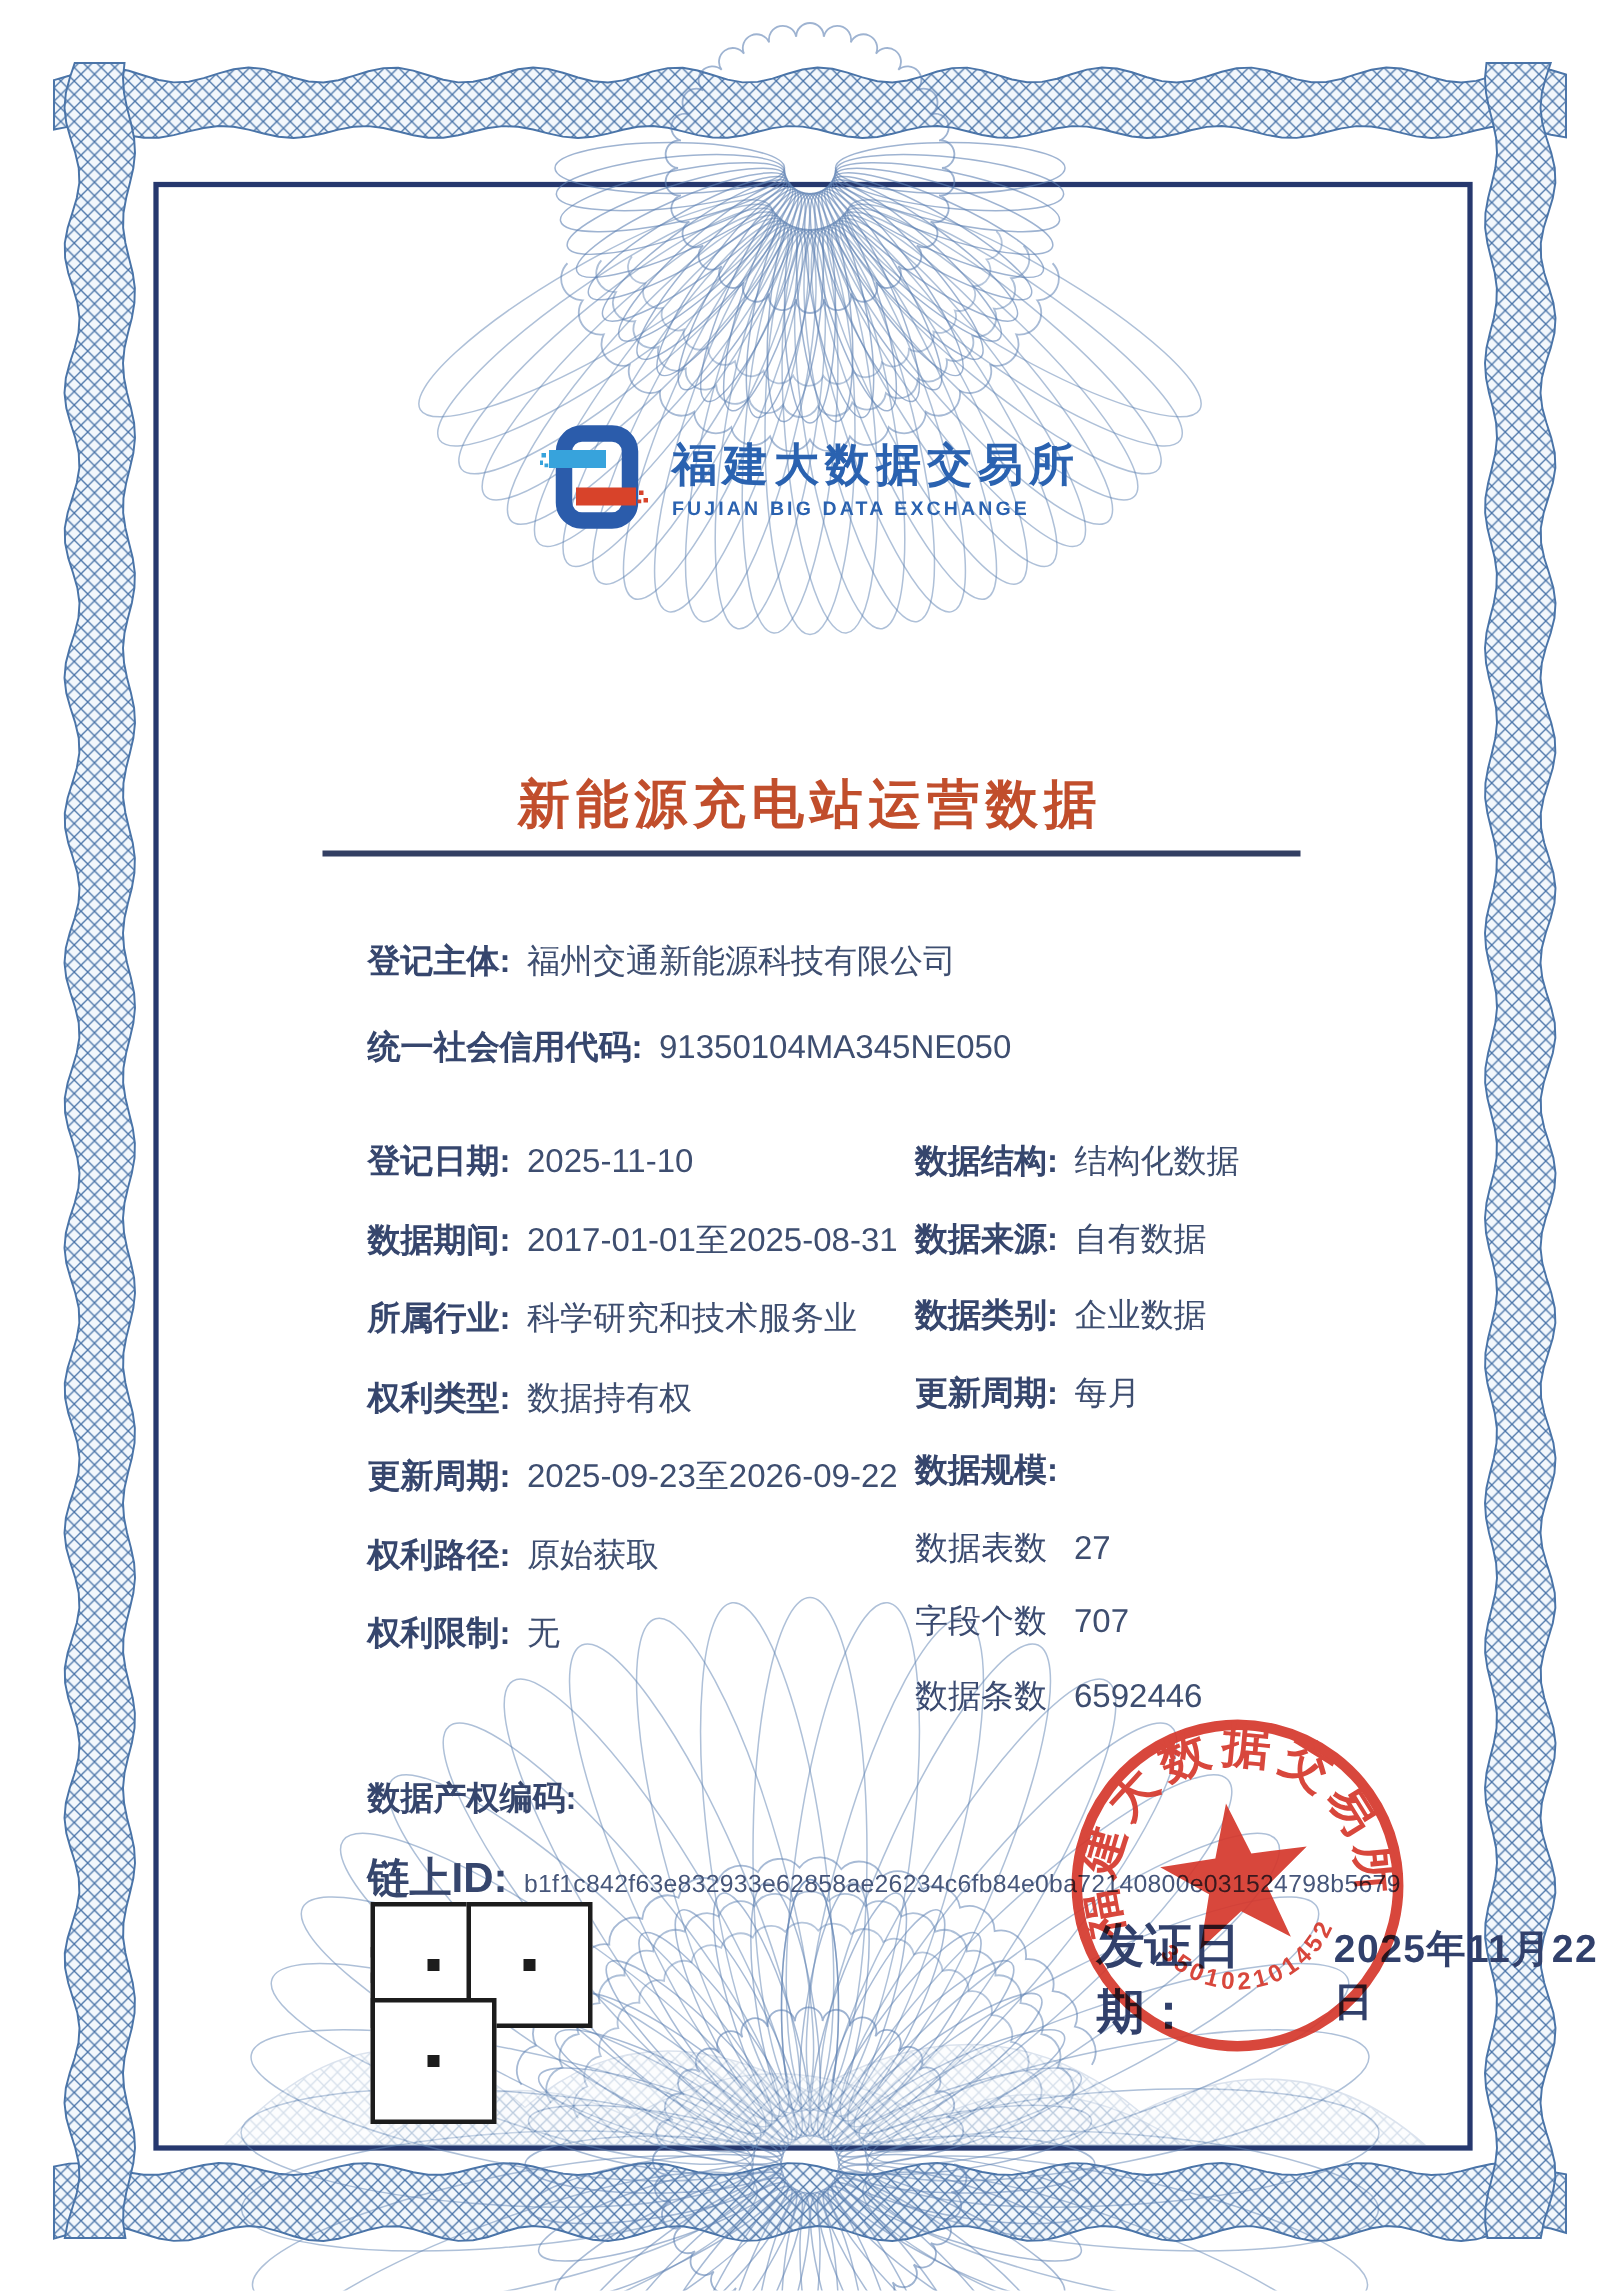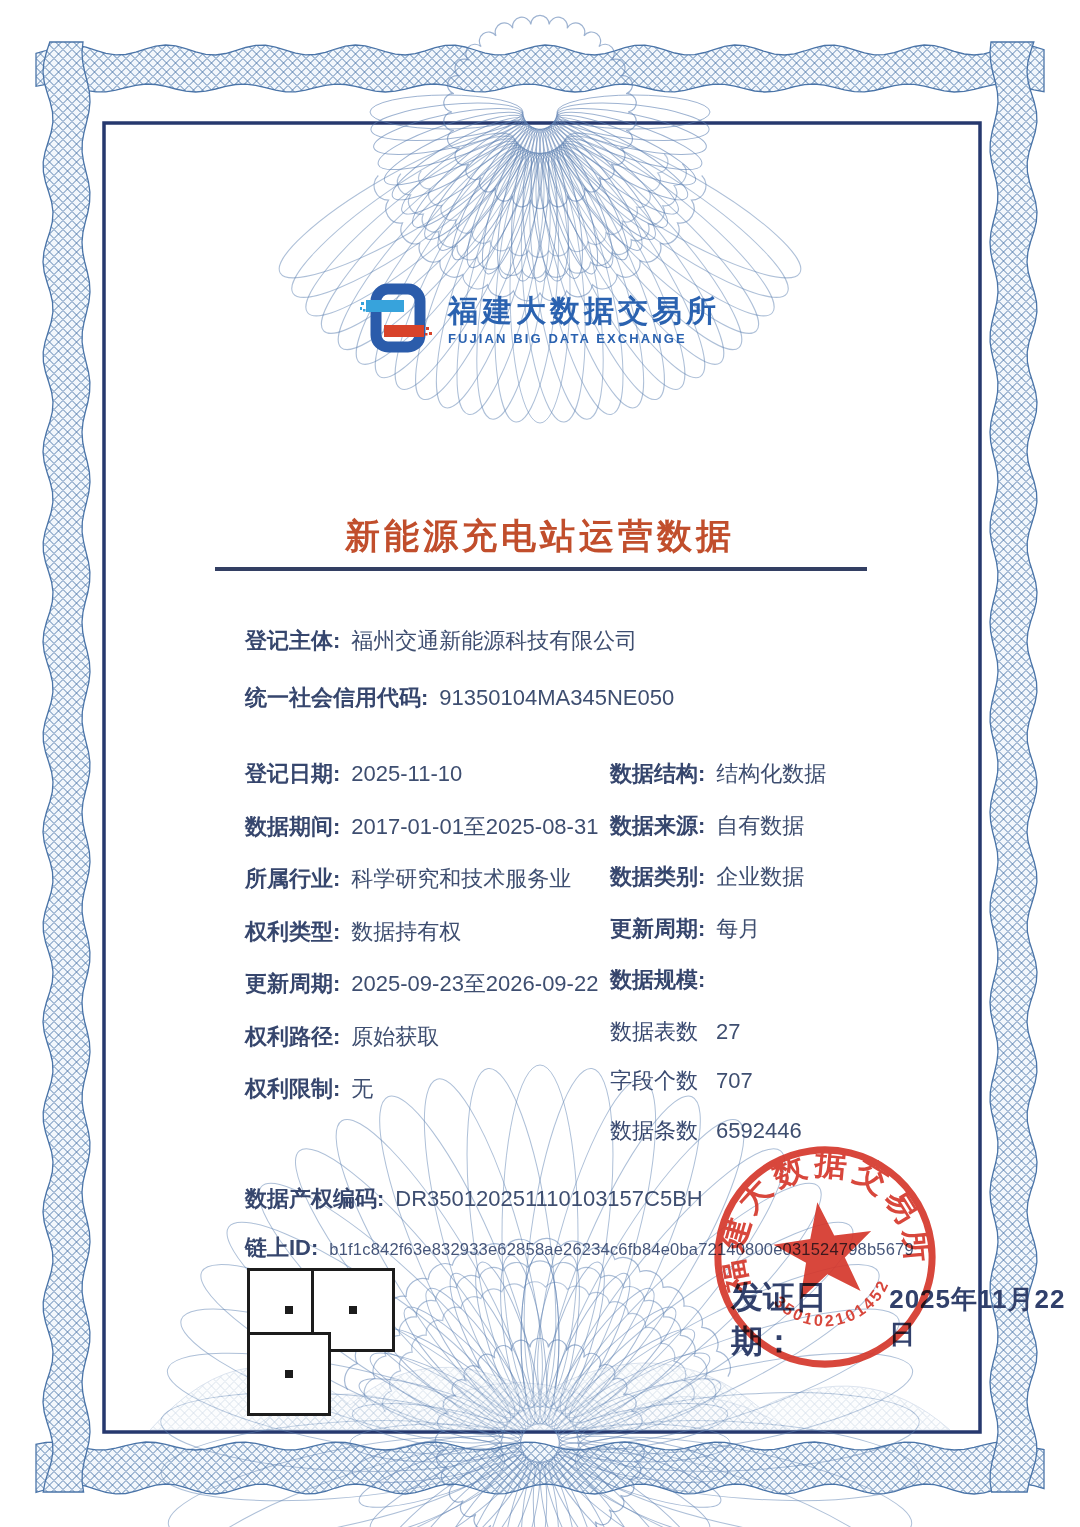--- a/index.html
+++ b/index.html
@@ -31,21 +31,21 @@
   .colL{width:365px;}
   .colR{width:285px;}
   .colL .frow{margin-bottom:25px;}
   .colR .frow{margin-bottom:24px;}
   .colL .fvalue{max-width:292px;word-break:break-all;}
   .scale-items .frow{margin-bottom:22px;}
   .scale-items .flabel{font-weight:normal;color:#3a4a70;margin-right:18px;}
 
   .code-row{position:absolute;left:245px;top:1184px;display:flex;align-items:baseline;font-size:22px;}
   .chain-row{position:absolute;left:245px;top:1233px;display:flex;align-items:baseline;}
-  .chain-row .flabel{font-size:22px;}
+  .chain-row .flabel{font-size:28px;}
   .chain-value{font-size:16.5px;color:#46567a;letter-spacing:.2px;}
 
   
   .qr{position:absolute;left:247px;top:1268px;width:84px;height:84px;background:#fff;
       display:grid;grid-template-columns:repeat(25,1fr);grid-template-rows:repeat(25,1fr);}
   .qr div{width:100%;height:100%;}
   .finder{position:absolute;width:20px;height:20px;border:3.2px solid #1c1c1c;box-sizing:border-box;
           display:flex;align-items:center;justify-content:center;background:#fff;}
   .finder::after{content:"";width:8px;height:8px;background:#1c1c1c;}
 
@@ -308,21 +308,20 @@
               <span class="flabel">数据条数</span>
               <span class="fvalue">6592446</span>
             </div>
         </div>
       </div>
     </div>
   </div>
 
   <div class="code-row">
     <span class="flabel">数据产权编码:</span>
-    <span class="fvalue">DR350120251110103157C5BH</span>
   </div>
   <div class="chain-row">
     <span class="flabel">链上ID:</span>
     <span class="chain-value">b1f1c842f63e832933e62858ae26234c6fb84e0ba72140800e031524798b5679</span>
   </div>
 
   <div class="qr" id="qr">
       <div style="background: transparent;"></div>
       <div style="background: transparent;"></div>
       <div style="background: transparent;"></div>

